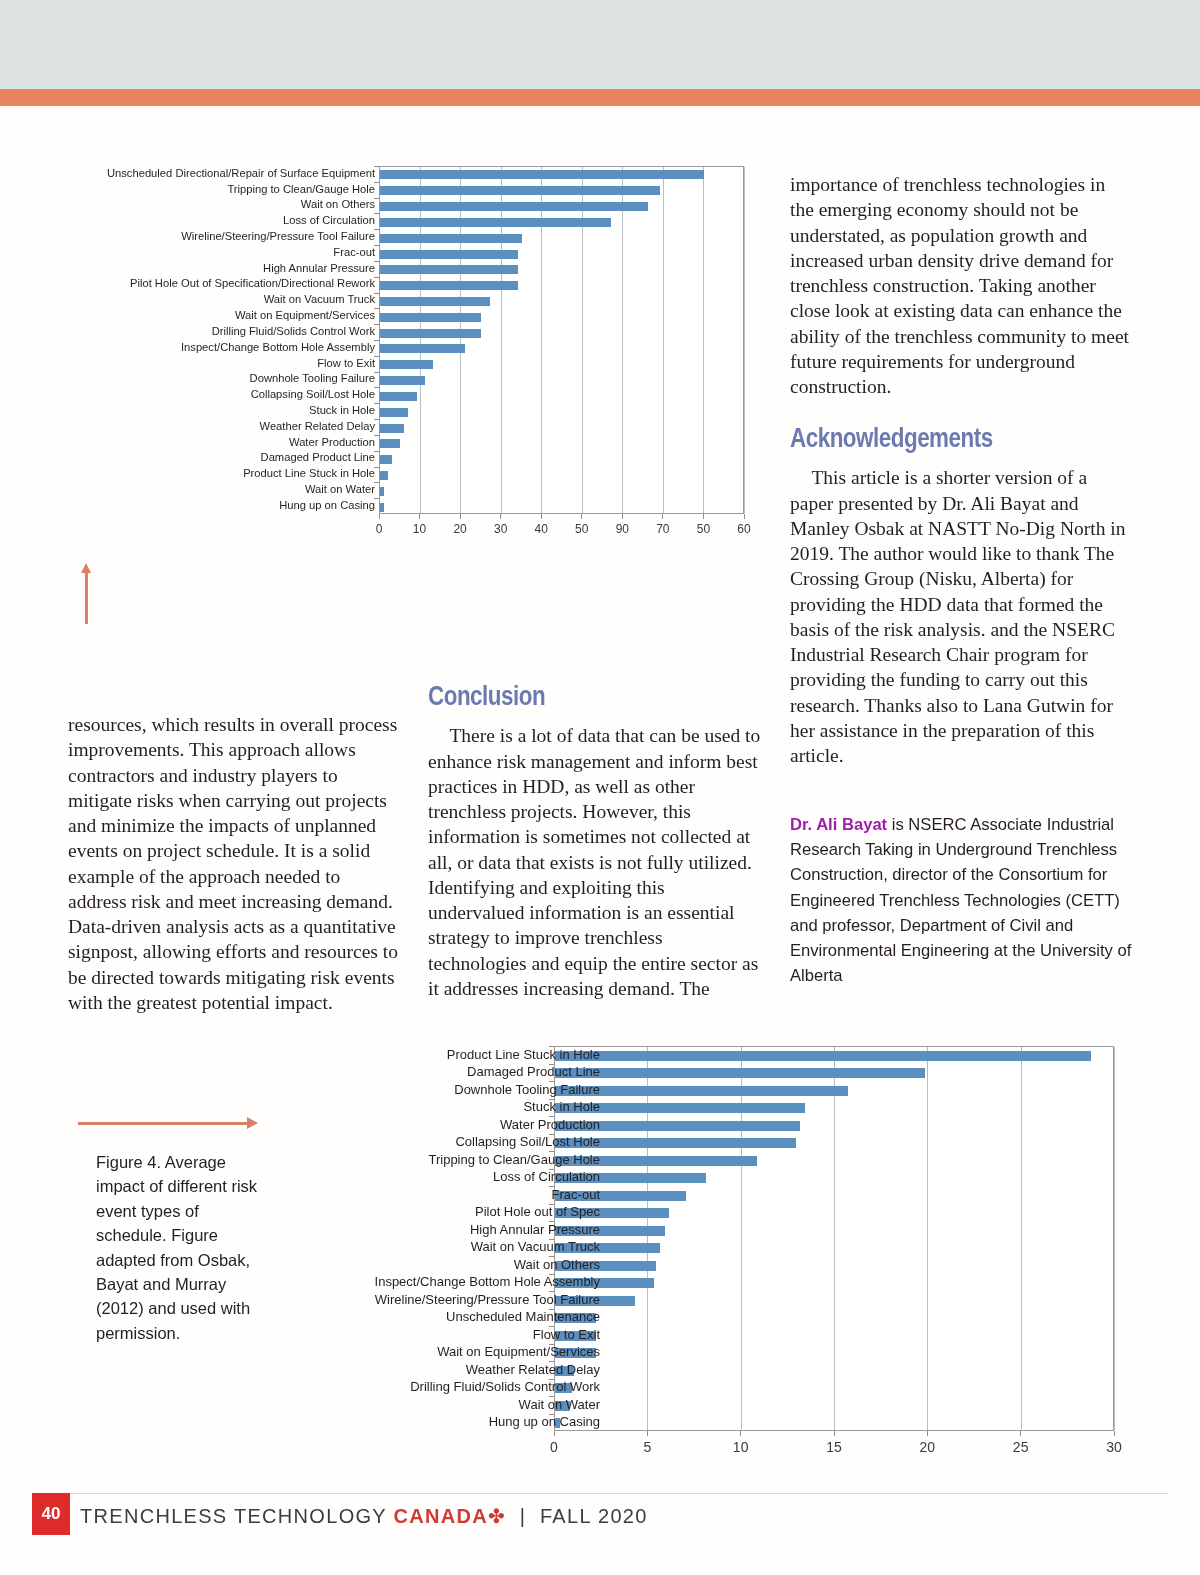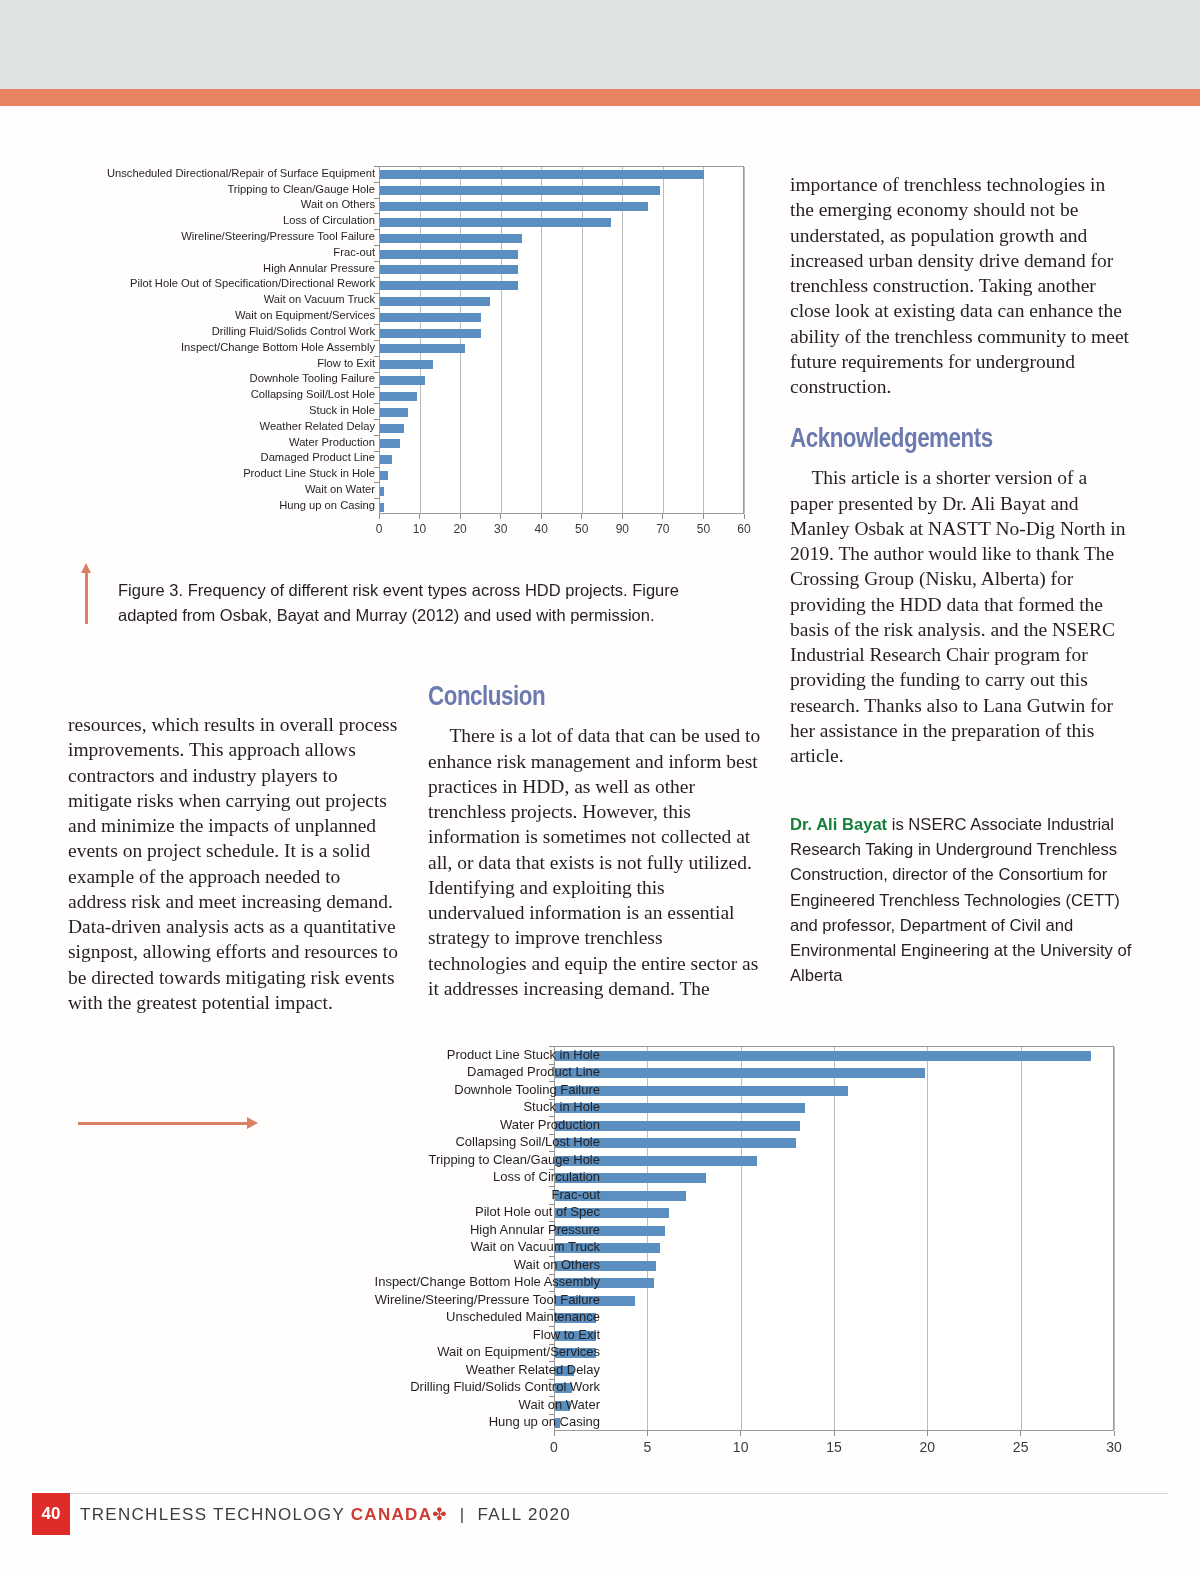--- a/index.html
+++ b/index.html
@@ -110,34 +110,34 @@
   #col-mid-lower .sectionhead{margin-bottom:9px;}
   #col-right-upper{position:absolute;left:790px;top:172px;width:340px;}
   #col-right-ack{position:absolute;left:790px;top:420px;width:340px;}
   #col-right-ack .sectionhead{margin-bottom:9px;}
 
   #bio{
     position:absolute;left:790px;top:812px;width:345px;
     font-family:"Liberation Sans", sans-serif;
     font-size:16.6px;line-height:1.52;color:#231f20;
   }
-  #bio .bioname{color:#15803d;font-weight:bold;}
+  #bio .bioname{color:#a21caf;font-weight:bold;}
 
   
   #footer-rule{position:absolute;left:32px;top:1493px;width:1136px;height:1px;background:#d6d6d6;}
   #pagebox{
     position:absolute;left:32px;top:1493px;width:38px;height:42px;
     background:#e02b2b;color:#fff;
     font-family:"Liberation Sans", sans-serif;font-weight:bold;font-size:17px;
     display:flex;align-items:center;justify-content:center;
   }
   #footer-text{
     position:absolute;left:80px;top:1504px;
     font-family:"Liberation Sans", sans-serif;
-    font-size:17px;letter-spacing:1.3px;color:#3d3d3d;white-space:nowrap;
+    font-size:20px;letter-spacing:1.3px;color:#3d3d3d;white-space:nowrap;
   }
   #footer-text .red{color:#cf3b35;font-weight:bold;}
   #footer-text .leaf{color:#cf3b35;}
 </style>
 </head>
 <body>
 
 <div class="page">
 
   <div class="band-top"></div>
@@ -241,21 +241,20 @@
         <div class="xtickmark" style="left: 662.389px; top: 354px;"></div>
         <div class="xtick" style="left: 642.889px; top: 363px;">70</div>
         <div class="xtickmark" style="left: 702.944px; top: 354px;"></div>
         <div class="xtick" style="left: 683.444px; top: 363px;">50</div>
         <div class="xtickmark" style="left: 743.5px; top: 354px;"></div>
         <div class="xtick" style="left: 724px; top: 363px;">60</div>
       </div>
   </div>
 
   <div id="cap3-arrow"></div>
-  <div class="caption" id="cap3">Figure 3. Frequency of different risk event types across HDD projects. Figure adapted from Osbak, Bayat and Murray (2012) and used with permission.</div>
 
   <div class="bodytext" id="col-right-upper">
     <p>importance of trenchless technologies in the emerging economy should not be understated, as population growth and increased urban density drive demand for trenchless construction. Taking another close look at existing data can enhance the ability of the trenchless community to meet future requirements for underground construction.</p>
   </div>
 
   <div class="bodytext" id="col-right-ack">
     <div class="sectionhead">Acknowledgements</div>
     <p class="indent">This article is a shorter version of a paper presented by Dr. Ali Bayat and Manley Osbak at NASTT No-Dig North in 2019. The author would like to thank The Crossing Group (Nisku, Alberta) for providing the HDD data that formed the basis of the risk analysis. and the NSERC Industrial Research Chair program for providing the funding to carry out this research. Thanks also to Lana Gutwin for her assistance in the preparation of this article.</p>
   </div>
 
@@ -266,20 +265,21 @@
   <div class="bodytext" id="col-left-lower">
     <p>resources, which results in overall process improvements. This approach allows contractors and industry players to mitigate risks when carrying out projects and minimize the impacts of unplanned events on project schedule. It is a solid example of the approach needed to address risk and meet increasing demand. Data-driven analysis acts as a quantitative signpost, allowing efforts and resources to be directed towards mitigating risk events with the greatest potential impact.</p>
   </div>
 
   <div class="bodytext" id="col-mid-lower">
     <div class="sectionhead">Conclusion</div>
     <p class="indent">There is a lot of data that can be used to enhance risk management and inform best practices in HDD, as well as other trenchless projects. However, this information is sometimes not collected at all, or data that exists is not fully utilized. Identifying and exploiting this undervalued information is an essential strategy to improve trenchless technologies and equip the entire sector as it addresses increasing demand. The</p>
   </div>
 
   <div id="cap4-arrow"></div>
+  <div class="caption" id="cap4">Figure 4. Average impact of different risk event types of schedule. Figure adapted from Osbak, Bayat and Murray (2012) and used with permission.</div>
 
   <div class="chart" id="fig4">
     <div class="plot" id="fig4-plot">
         <div class="gridline" style="left: 92.3333px;"></div>
         <div class="gridline" style="left: 185.667px;"></div>
         <div class="gridline" style="left: 279px;"></div>
         <div class="gridline" style="left: 372.333px;"></div>
         <div class="gridline" style="left: 465.667px;"></div>
         <div class="gridline" style="left: 559px;"></div>
         <div class="bar" title="Product Line Stuck in Hole: 28.7" style="left: 0px; top: 3.75px; width: 535.733px; height: 10px; background: rgb(91, 143, 192);"></div>

